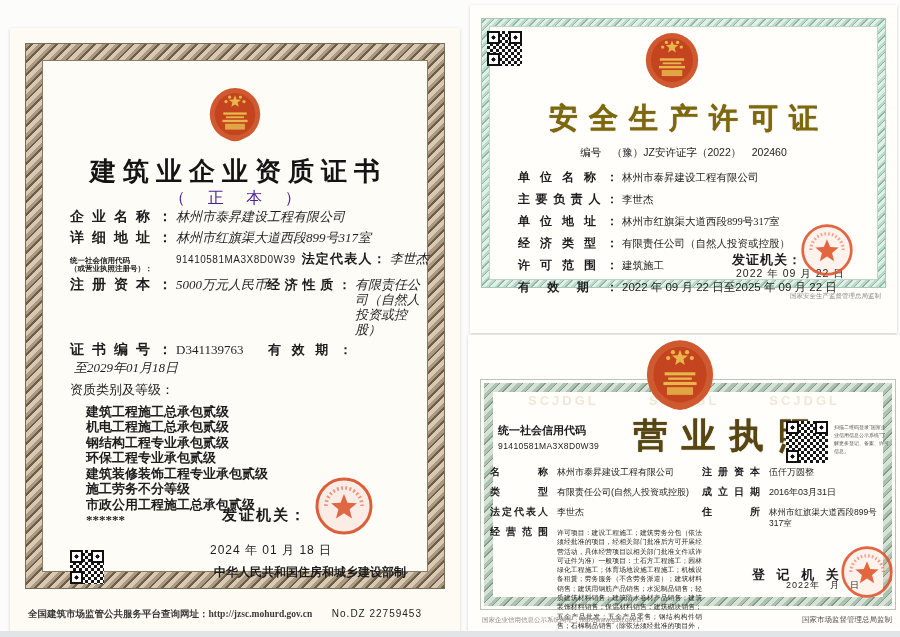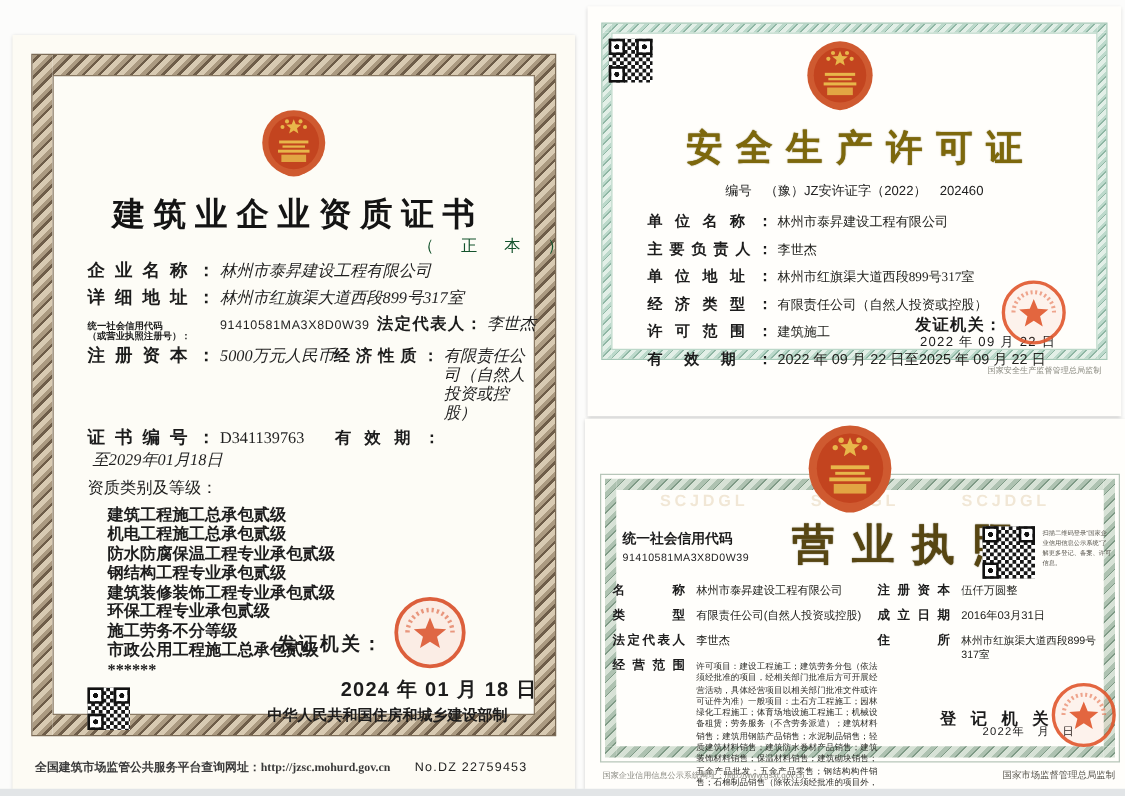--- a/index.html
+++ b/index.html
@@ -12,42 +12,42 @@
   .paper-left{left:10px;top:28px;width:450px;height:604px;background:#fdfbf4;}
   .frame-l{position:absolute;left:16px;top:16px;right:16px;bottom:44px;
            border:16px solid transparent;
            border-image:repeating-linear-gradient(135deg,#ab9a81 0 3px,#6e5d49 3px 5px,#d8cab2 5px 9px) 16;
            outline:1px solid #7c6c57;}
   .frame-l-inner{position:absolute;inset:0;border:1px solid #8a7a64;background:#fdfcf6;}
   .emblem{display:block;}
   .emblem-l{position:absolute;left:198px;top:58px;width:54px;height:60px;}
   .ql-title{position:absolute;left:0;right:0;top:126px;text-align:center;
             font-weight:700;font-size:26px;letter-spacing:7px;padding-left:7px;color:#141414;}
-  .ql-sub{position:absolute;left:0;right:0;top:160px;text-align:right;
-          font-size:13px;letter-spacing:9px;padding-left:9px;color:#14532d;}
+  .ql-sub{position:absolute;left:0;right:0;top:160px;text-align:center;
+          font-size:16px;letter-spacing:9px;padding-left:9px;color:#4c1d95;}
   .ql-fields{position:absolute;left:60px;right:28px;top:180px;}
   .qrow{display:flex;align-items:baseline;margin-bottom:3px;flex-wrap:wrap;}
   .qlabel{font-weight:700;font-size:14px;display:inline-block;min-width:102px;
           text-align-last:justify;white-space:nowrap;}
   .qlabel.small{min-width:84px;font-size:13px;}
   .qvalue{font-family:"Liberation Serif","DejaVu Serif",serif;font-style:italic;
           font-size:13px;color:#1f1f1f;padding-left:4px;white-space:nowrap;}
   .qvalue.wrap{white-space:normal;flex:1;line-height:1.15;}
   .credit-mini{display:inline-block;width:102px;vertical-align:middle;line-height:1.05;}
   .credit-mini span{display:block;font-weight:700;font-size:7.5px;white-space:nowrap;}
   .credit-code{font-size:10px;letter-spacing:.5px;padding-right:6px;font-family:"Liberation Sans",sans-serif;font-style:normal;}
   .grade-label{font-weight:400;font-size:13px;margin-top:4px;}
   .qual-list{margin:5px 0 0 16px;line-height:15.5px;}
   .qual-list span{display:block;font-family:"Liberation Serif","DejaVu Serif",serif;
                   font-weight:700;font-size:13px;color:#1d1d1d;}
   .issuer-l{position:absolute;left:212px;top:478px;font-weight:700;font-size:15px;letter-spacing:2px;}
   .seal{position:absolute;}
   .seal-l{left:304px;top:448px;width:60px;height:60px;}
-  .date-l{position:absolute;left:200px;width:220px;top:514px;text-align:right;
-          font-weight:700;font-size:16px;letter-spacing:1px;}
+  .date-l{position:absolute;left:200px;width:220px;top:514px;text-align:left;
+          font-weight:400;font-size:12px;letter-spacing:1px;}
   .ministry-l{position:absolute;left:160px;width:280px;top:536px;text-align:center;
               font-weight:700;font-size:12px;font-family:"Liberation Serif",serif;}
   .qr{position:relative;background:conic-gradient(#161616 25%,#fff 0 50%,#161616 0 75%,#fff 0) 0 0/6px 6px;}
   .qr i{position:absolute;width:9px;height:9px;border:2px solid #111;
         background:radial-gradient(#111 30%,#fff 34%);}
   .qr i.f1{top:0;left:0}.qr i.f2{top:0;right:0}.qr i.f3{bottom:0;left:0}
   .qr-l{position:absolute;left:60px;top:522px;width:34px;height:34px;}
   .footer-l{position:absolute;left:18px;right:18px;top:580px;display:flex;
             justify-content:space-between;align-items:baseline;}
   .footer-l .url{font-size:9.5px;color:#3a3a3a;font-weight:700;font-family:"Liberation Serif",serif;}
@@ -166,24 +166,23 @@
       <div class="qrow">
         <span class="qlabel">证书编号：</span>
         <span class="qvalue" style="min-width:92px;font-style:normal">D341139763</span>
         <span class="qlabel small">有效期：</span>
         <span class="qvalue">至2029年01月18日</span>
       </div>
       <div class="grade-label">资质类别及等级：</div>
       <div class="qual-list">
         <span>建筑工程施工总承包贰级</span>
         <span>机电工程施工总承包贰级</span>
-        <span>防水防腐保温工程专业承包贰级</span>
         <span>钢结构工程专业承包贰级</span>
+        <span>环保工程专业承包贰级</span>
         <span>建筑装修装饰工程专业承包贰级</span>
-        <span>环保工程专业承包贰级</span>
         <span>施工劳务不分等级</span>
         <span>市政公用工程施工总承包贰级</span>
         <span>******</span>
       </div>
     </div>
 
     <div class="issuer-l">发证机关：</div>
     <svg class="seal seal-l" viewBox="0 0 100 100">
       <circle cx="50" cy="50" r="45" fill="rgba(230,90,55,.10)" stroke="#d94f28" stroke-width="5" opacity=".9"></circle>
       <path d="M50 30 L55.9 44.6 L71.6 45.6 L59.4 55.5 L63.3 70.8 L50 62.2 L36.7 70.8 L40.6 55.5 L28.4 45.6 L44.1 44.6 Z" fill="#d94f28" opacity=".85"></path>

